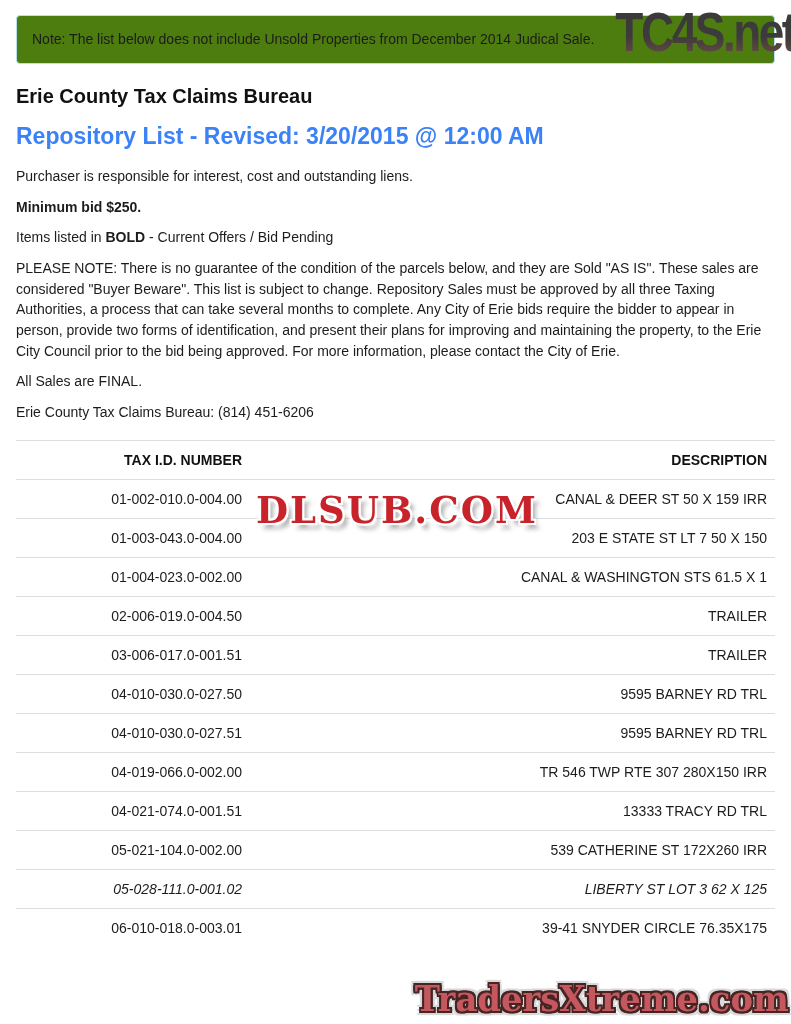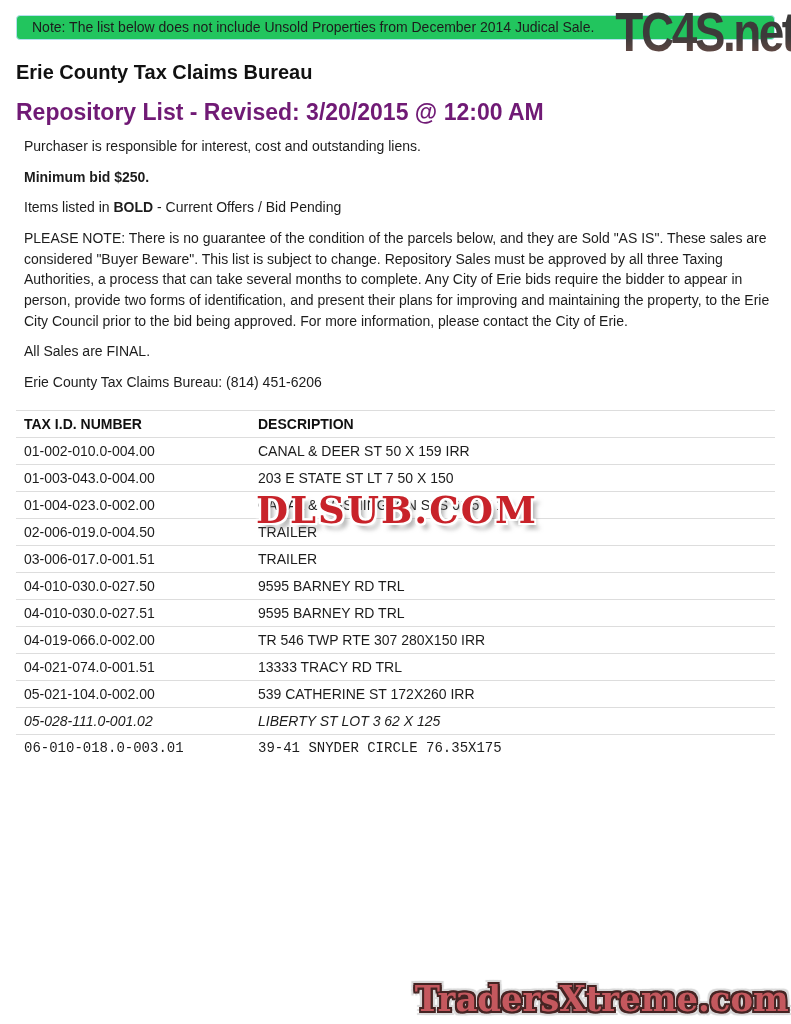--- a/index.html
+++ b/index.html
@@ -12,64 +12,64 @@
     line-height: 1.48;
     color: #1c1c1c;
   }
   .container { padding: 0 16px; }
 
   
   .note-box {
     margin: 15px 0 12px 0;
     border: 1px solid #b5e0ee;
     border-radius: 4px;
-    padding: 1px 15px;
-    background: #22c55e;
+    padding: 13px 15px;
+    background: #4d7c0f;
   }
 
   
   h1.page-title {
     margin: 22px 0 10px 0;
     font-size: 20px;
     line-height: 1.0;
     font-weight: bold;
     color: #111;
   }
   h2.page-subtitle {
-    margin: 18px 0 12px 0;
+    margin: 18px 0 18px 0;
     font-size: 23px;
     line-height: 1.05;
     font-weight: bold;
-    color: #701a75;
-  }
-
-  p { margin: 0 0 10px 8px; }
+    color: #3b82f6;
+  }
+
+  p { margin: 0 0 10px 0; }
   p.para { line-height: 20.7px; }
   .bold { font-weight: bold; }
 
   
   table.repo-table {
     width: 100%;
     border-collapse: collapse;
     border-top: 1px solid #dddddd;
     margin-top: 17px;
   }
   .repo-table th, .repo-table td {
-    text-align: left;
+    text-align: right;
     vertical-align: top;
-    padding: 3px 8px;
+    padding: 9px 8px;
     line-height: 20px;
     border-bottom: 1px solid #dddddd;
     font-size: 14px;
     white-space: nowrap;
   }
   .repo-table th { font-weight: bold; color: #111; }
   .repo-table col.col-id { width: 234px; }
   .repo-table tr.bold-row td { font-weight: normal; font-style: italic; }
-  .repo-table tbody tr:last-child td { border-bottom: none; font-family: Liberation Mono, monospace; }
+  .repo-table tbody tr:last-child td { border-bottom: none; }
 
   
   .watermark { position: absolute; z-index: 10; white-space: nowrap; pointer-events: none; }
 
   .wm-tc4s {
     top: -9px;
     right: -4px;
     font-size: 56px;
     font-weight: bold;
     letter-spacing: -3px;

